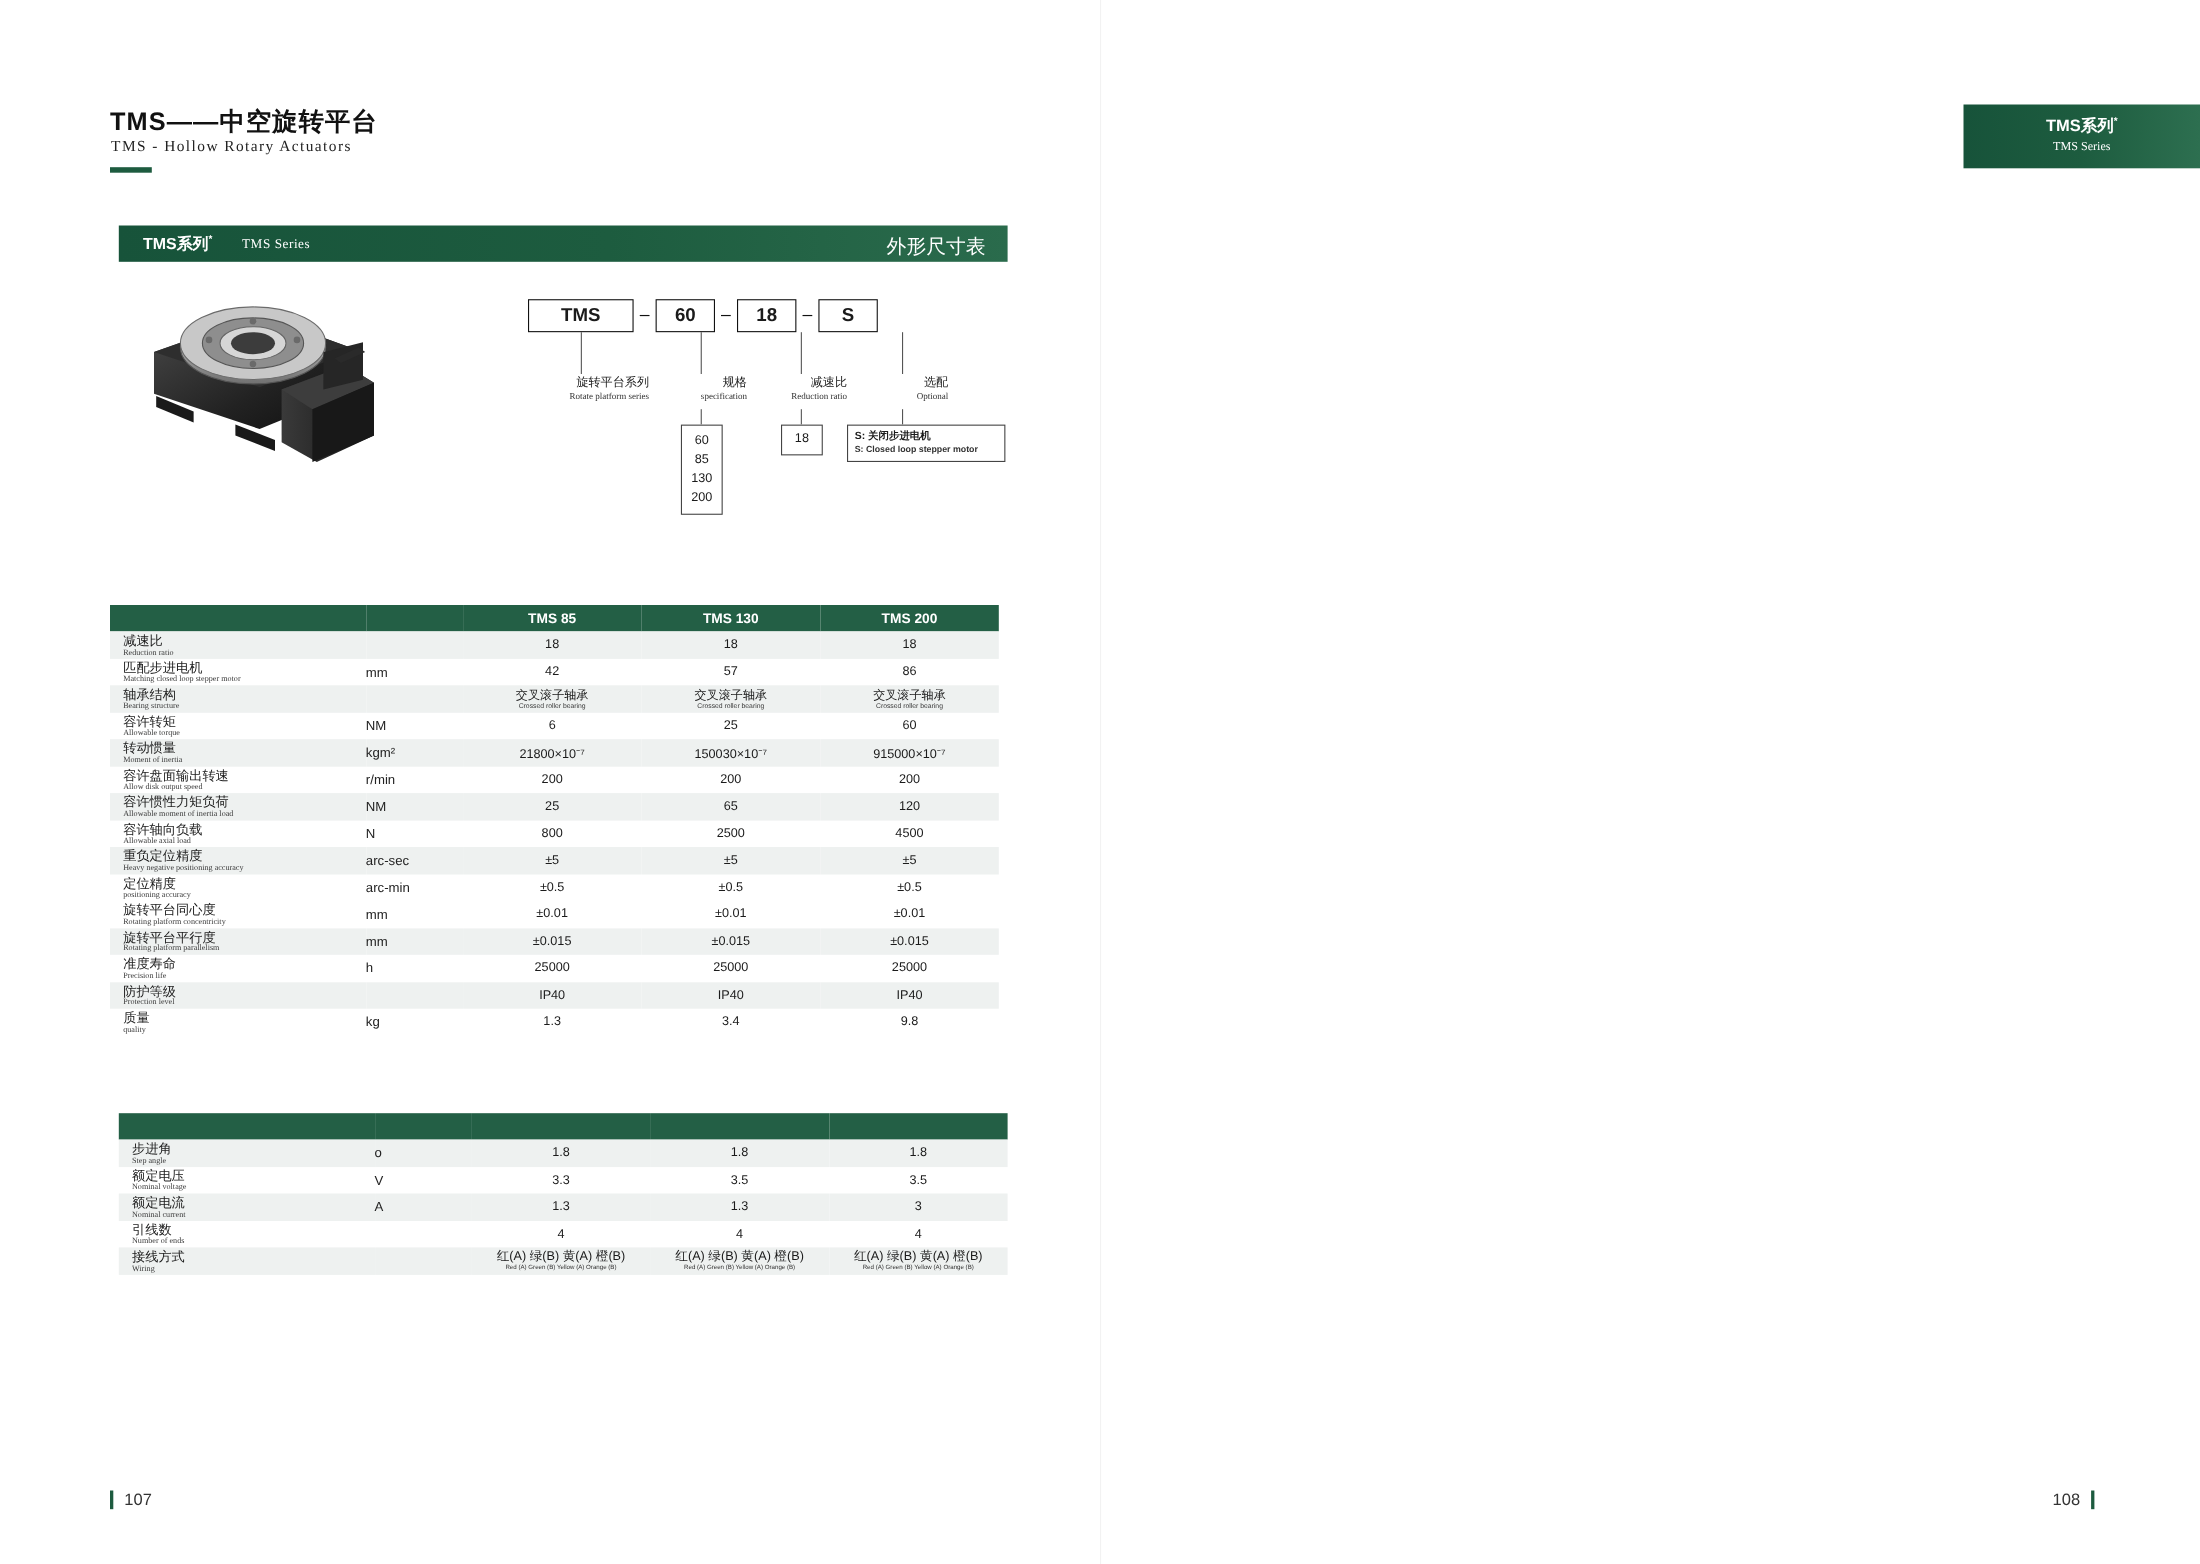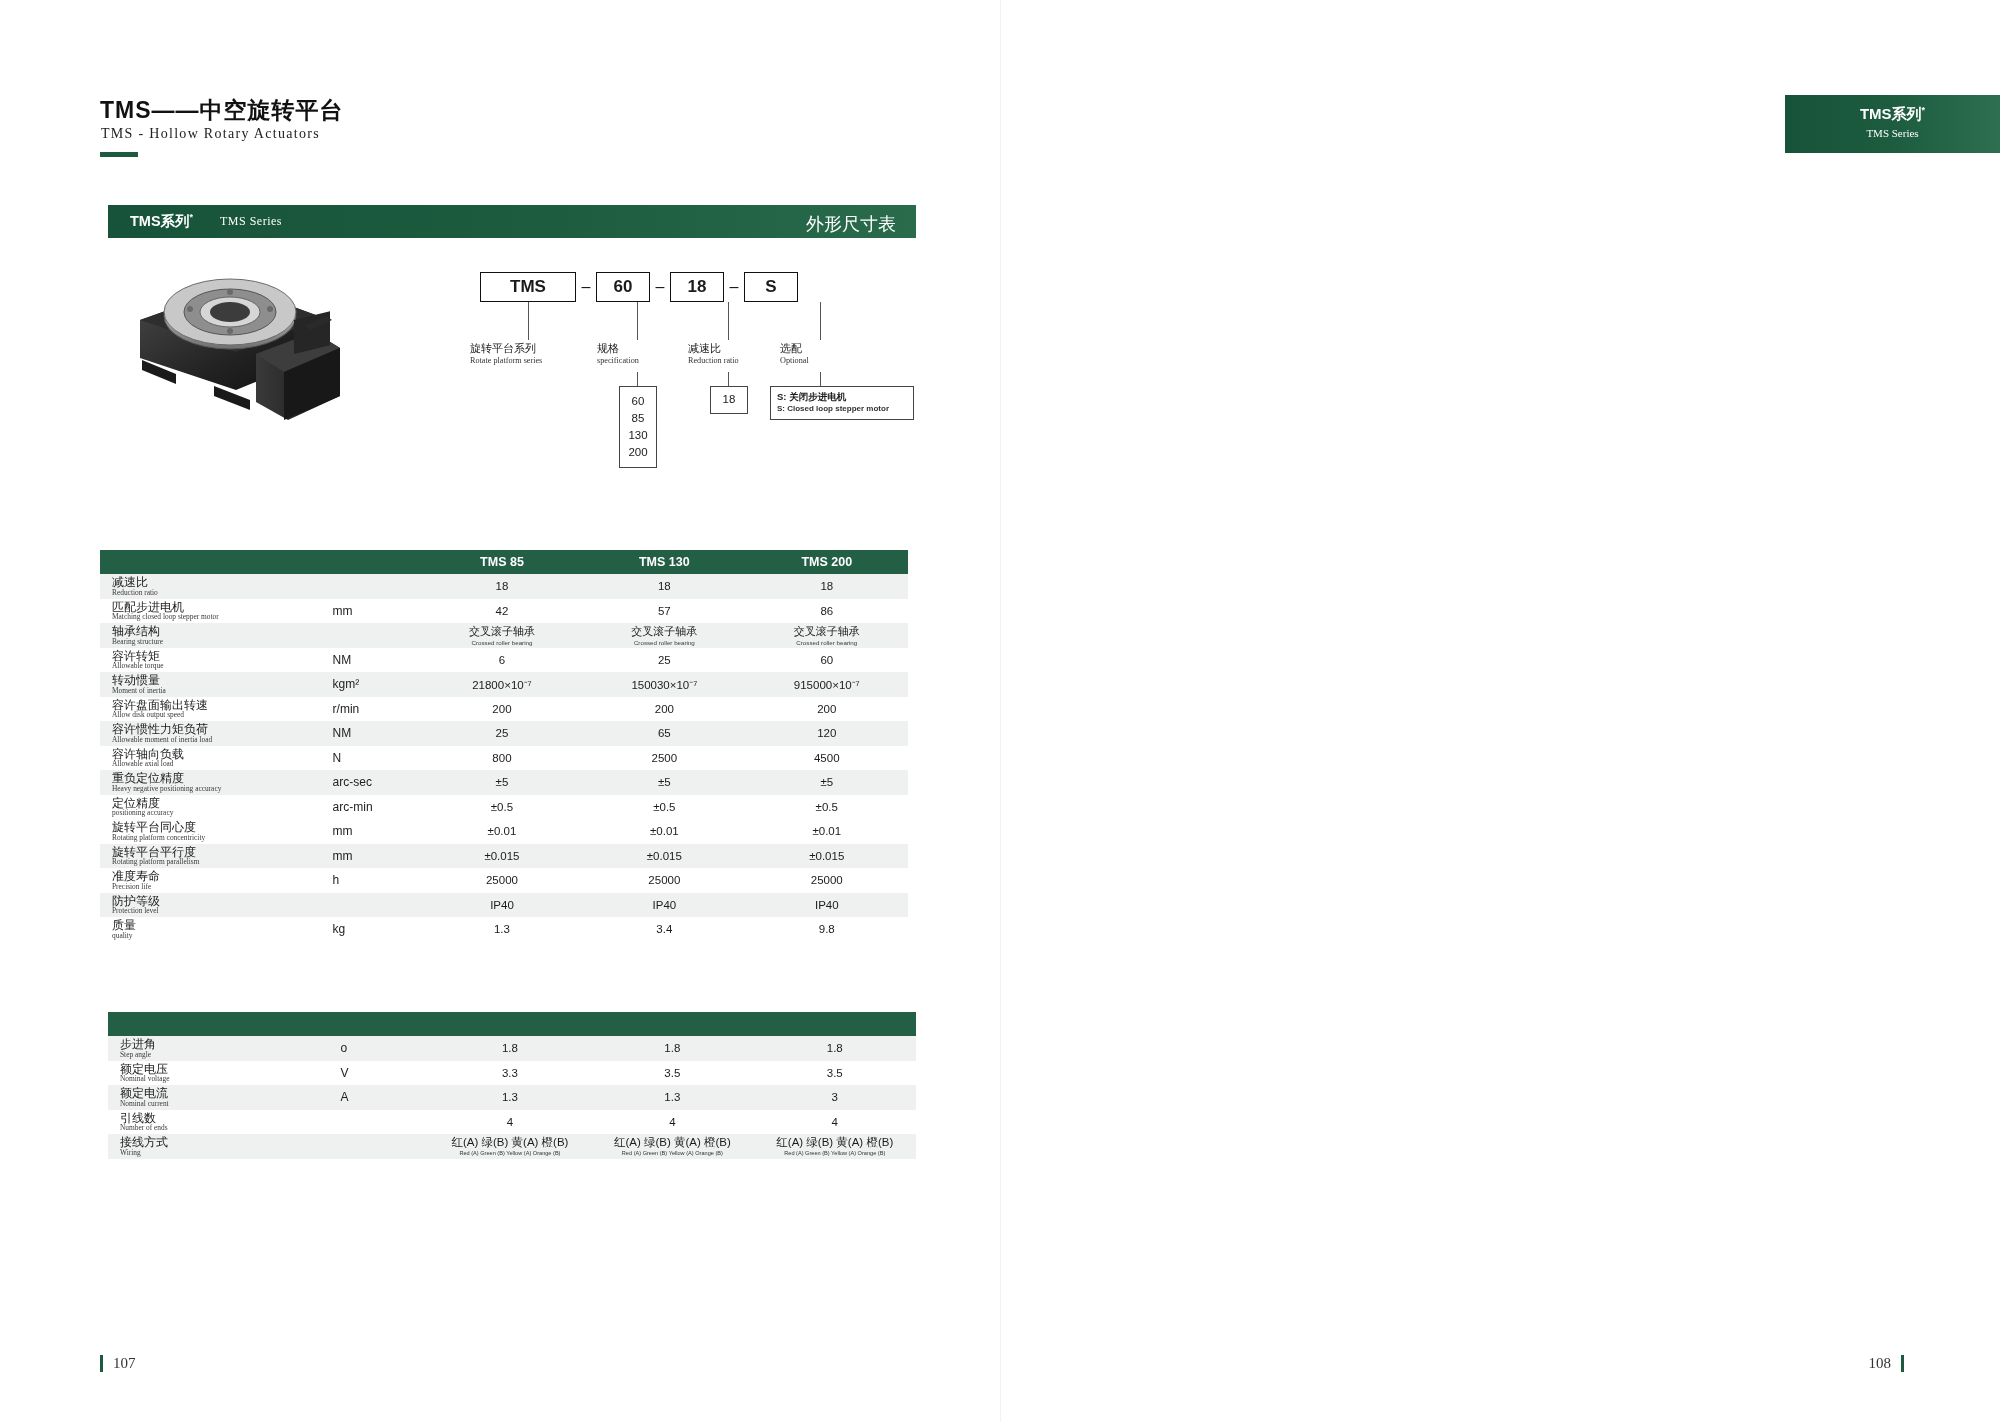--- a/index.html
+++ b/index.html
@@ -67,21 +67,21 @@
     font-weight: bold; text-align: center;
     display: flex; align-items: center; justify-content: center;
     font-size: 17px; height: 30px;
   }
   .cb-tms { width: 96px; }
   .cb-60 { width: 54px; }
   .cb-18 { width: 54px; }
   .cb-s { width: 54px; }
   .dash { width: 20px; text-align: center; font-size: 16px; color:#111; }
 
-  .leg { position: absolute; font-size: 9.5px; line-height: 1.25; text-align: left; }
+  .leg { position: absolute; font-size: 9.5px; line-height: 1.25; text-align: right; }
   .leg .zh { font-size: 11px; display: block; }
   .leg .en { font-size: 8.2px; display: block; color: #333; font-family: "Liberation Serif", serif;}
   .tick { position: absolute; width: 1px; background: #555; }
 
   .opt-box {
     position: absolute; border: 1.2px solid #444; background:#fff;
     display:flex; flex-direction:column; align-items:center; justify-content:center;
     font-size: 11.5px; line-height: 1.5;
   }
   .opt-note {
@@ -104,21 +104,21 @@
   .spec td.unit { text-align: left; width: 88px; font-size: 12px; color: #222; }
   .spec td.val { text-align: center; width: 124px; font-size: 11.5px; }
   .lbl .zh { font-size: 12px; display:block; line-height: 1.05; }
   .lbl .en { font-size: 7.4px; display:block; color:#3a3a3a; line-height: 1.05; font-family:"Liberation Serif", serif;}
   .wiring { font-size: 7px; line-height:1.2; }
   .wiring .en { font-size: 5.6px; color:#333; }
 
   
   .pgnum {
     position: absolute; bottom: 50px; font-size: 15px; color: #333;
-    font-family: Liberation Serif, serif;
+    font-family: Liberation Sans, sans-serif;
   }
   .pgnum.left { left: 100px; padding-left: 10px; border-left: 3px solid #1d5b3f; }
   .pgnum.right { right: 96px; padding-right: 10px; border-right: 3px solid #1d5b3f; }
 
   
   .tab {
     position: absolute; right: 0; top: 95px; width: 215px; height: 58px;
     background: linear-gradient(90deg, #17533a 0%, #1d5c3f 50%, #2d6f50 100%);
     color: #fff; text-align: center;
   }

